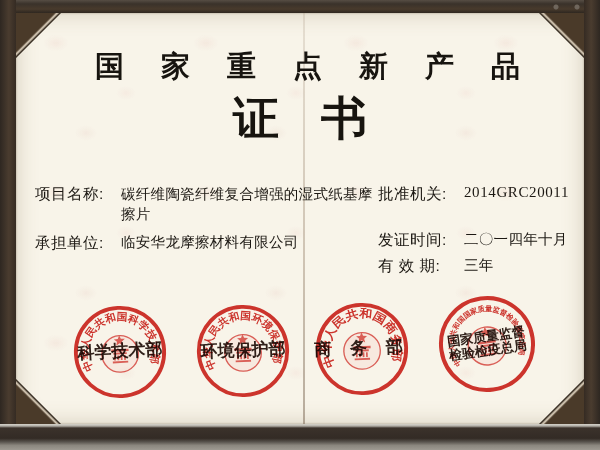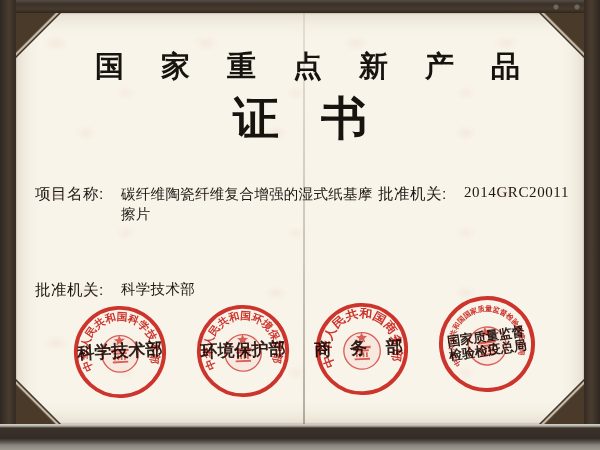--- a/index.html
+++ b/index.html
@@ -105,23 +105,31 @@
     </div>
 
     <div class="row r-project">
       <span class="flabel">项目名称:</span>
       <span class="fvalue wrapval">碳纤维陶瓷纤维复合增强的湿式纸基摩擦片</span>
     </div>
     <div class="row r-projno">
       <span class="flabel">批准机关:</span>
       <span class="fvalue mono">2014GRC20011</span>
     </div>
-    <div class="row r-approver">
-      <span class="flabel">批准机关:</span>
-      <span class="fvalue">科学技术部</span>
+    <div class="row r-undertaker">
+      <span class="flabel">承担单位:</span>
+      <span class="fvalue">临安华龙摩擦材料有限公司</span>
+    </div>
+    <div class="row r-issue">
+      <span class="flabel">发证时间:</span>
+      <span class="fvalue">二〇一四年十月</span>
+    </div>
+    <div class="row r-valid">
+      <span class="flabel">有 效 期:</span>
+      <span class="fvalue">三年</span>
     </div>
 
     <div class="seal s1">
       <div class="seal-name">
         <span>科学技术部</span>
         <span></span>
       </div>
       <svg viewBox="0 0 100 100">
         <circle cx="50" cy="50" r="46" fill="none" stroke="#c8241d" stroke-width="4"></circle>
         <path id="rp1" d="M 21.4,66.5 A 33,33 0 1 1 78.6,66.5" fill="none"></path>

